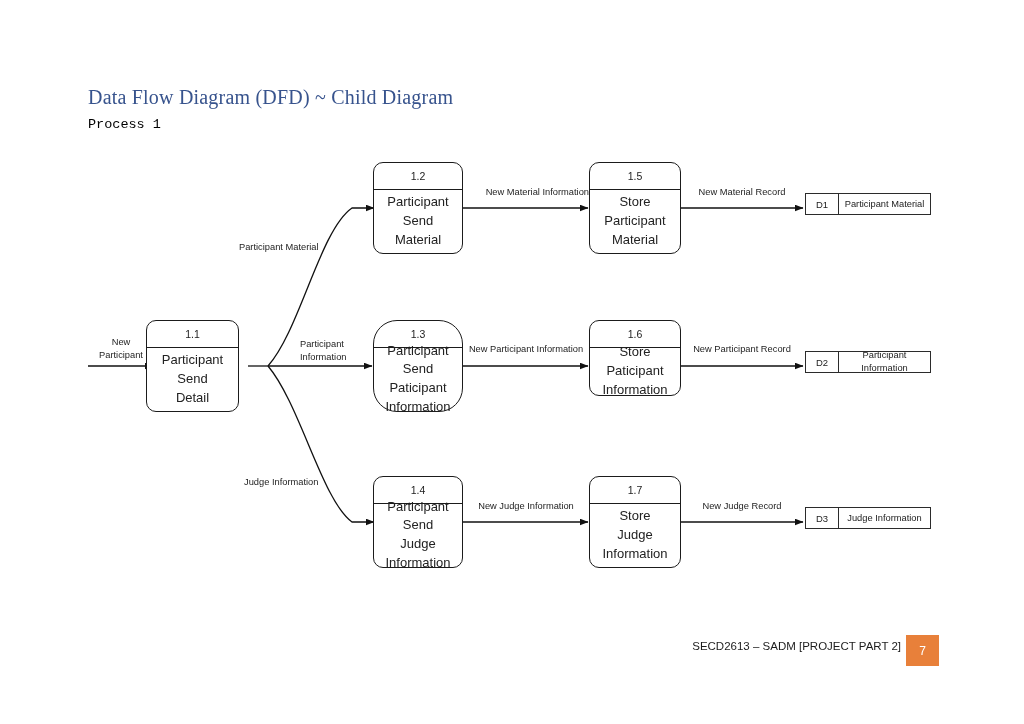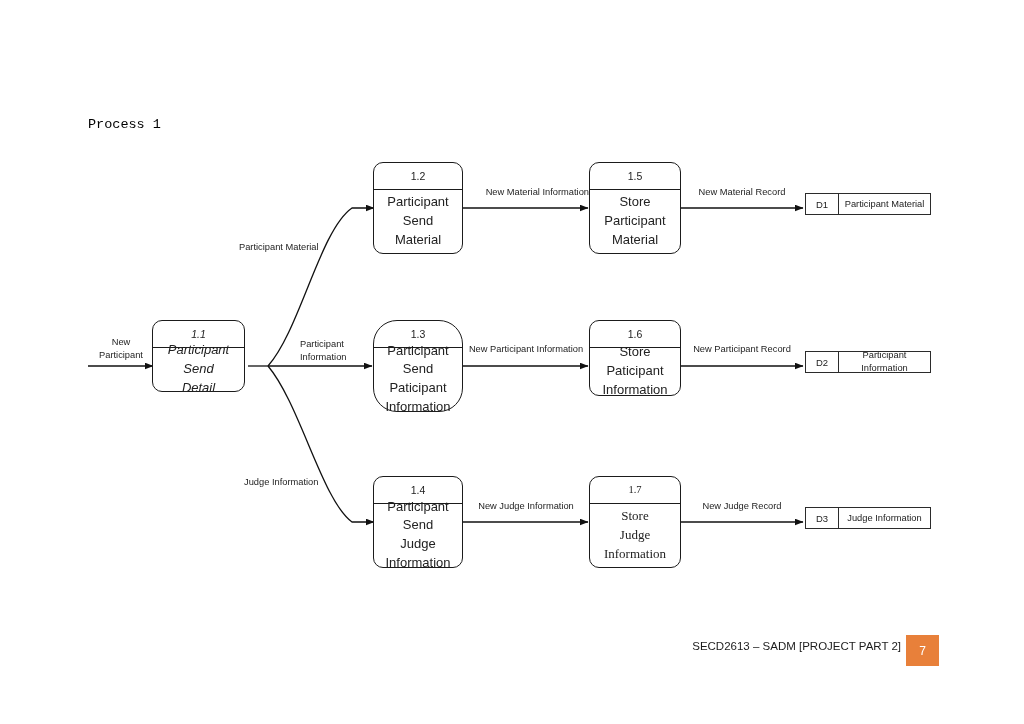--- a/index.html
+++ b/index.html
@@ -96,20 +96,21 @@
     background:#e8803a;
     display:flex;align-items:center;justify-content:center;
     color:#ffffff;font-size:12px;
   }
 </style>
 </head>
 <body>
 
 <div id="page">
 
+  <div class="title">Data Flow Diagram (DFD) ~ Child Diagram</div>
   <div class="subtitle">Process 1</div>
 
   <svg id="wires" viewBox="0 0 1024 724" xmlns="http://www.w3.org/2000/svg">
     <defs>
       <marker id="ah" markerWidth="9" markerHeight="7" refX="8.5" refY="3.5" orient="auto" markerUnits="userSpaceOnUse">
         <path d="M0,0 L9,3.5 L0,7 z" fill="#111"></path>
       </marker>
     </defs>
     <g stroke="#111" stroke-width="1.3" fill="none">
 
@@ -127,21 +128,21 @@
       <line x1="681" y1="208" x2="803" y2="208" marker-end="url(#ah)"></line>
 
       <line x1="463" y1="366" x2="588" y2="366" marker-end="url(#ah)"></line>
       <line x1="681" y1="366" x2="803" y2="366" marker-end="url(#ah)"></line>
 
       <line x1="463" y1="522" x2="588" y2="522" marker-end="url(#ah)"></line>
       <line x1="681" y1="522" x2="803" y2="522" marker-end="url(#ah)"></line>
     </g>
   </svg>
 
-  <div class="proc" style="left:152px;top:320px;width:93px;height:72px;font-style:italic;">
+  <div class="proc" style="left:146px;top:320px;width:93px;height:92px;">
     <div class="num">1.1</div>
     <div class="body">Participant Send
 Detail</div>
   </div>
 
   <div class="proc" style="left:373px;top:162px;width:90px;height:92px;">
     <div class="num">1.2</div>
     <div class="body">Participant Send
 Material</div>
   </div>
@@ -165,21 +166,21 @@
 Material</div>
   </div>
 
   <div class="proc" style="left:589px;top:320px;width:92px;height:76px;">
     <div class="num">1.6</div>
     <div class="body">Store
 Paticipant
 Information</div>
   </div>
 
-  <div class="proc" style="left:589px;top:476px;width:92px;height:92px;font-family:Liberation Serif, serif;">
+  <div class="proc" style="left:589px;top:476px;width:92px;height:92px;">
     <div class="num">1.7</div>
     <div class="body">Store
 Judge Information</div>
   </div>
 
   <div class="store" style="left:805px;top:193px;width:126px;">
     <div class="id">D1</div>
     <div class="nm">Participant Material</div>
   </div>
 

